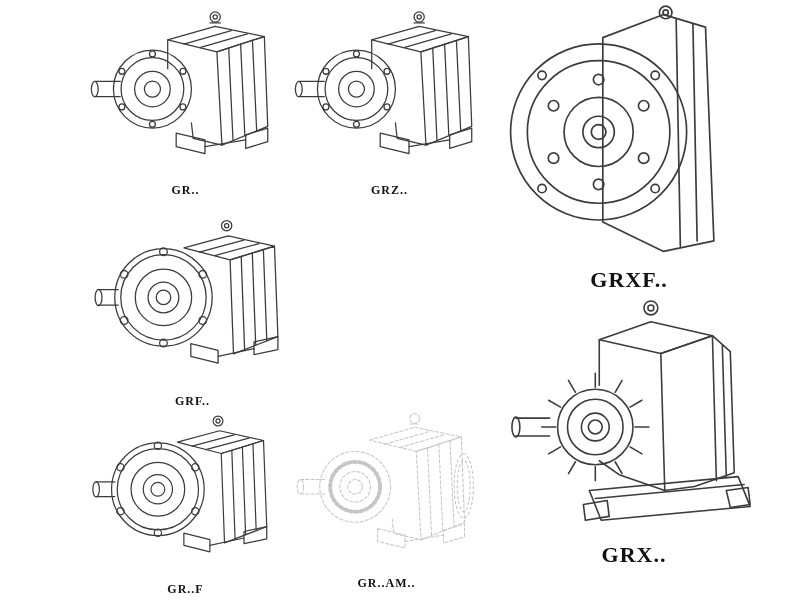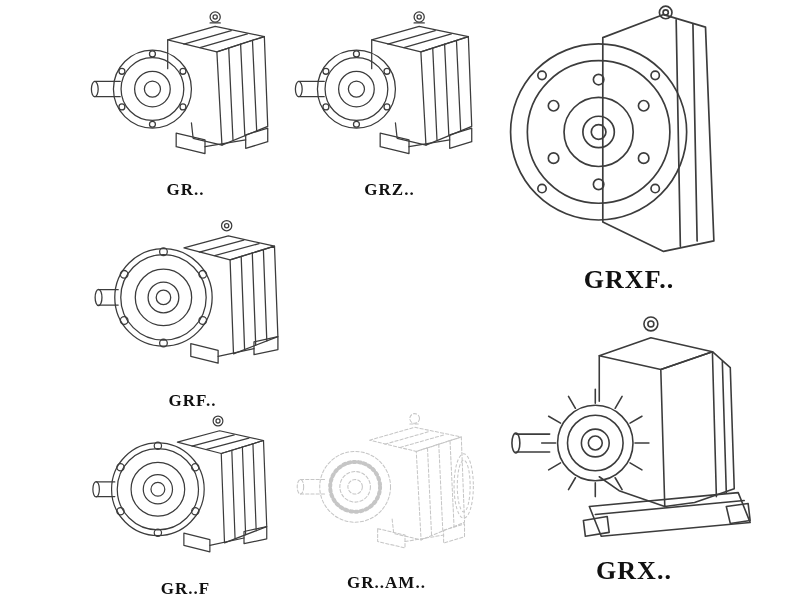--- a/index.html
+++ b/index.html
@@ -15,37 +15,37 @@
     position:absolute;
     display:flex;
     flex-direction:column;
     align-items:center;
   }
   .figure svg { display:block; width:100%; height:auto; }
   .draw-dark  { color:#3c3c3c; }
   .draw-light { color:#c6c6c6; }
   .fig-label {
     font-weight:bold;
-    font-size:17px;
+    font-size:12px;
     line-height:22px;
     color:#111111;
     letter-spacing:1px;
     margin-top:3px;
     white-space:nowrap;
   }
-  .fig-label.big { font-size:26px; line-height:26px; }
+  .fig-label.big { font-size:22px; line-height:26px; }
 
   #fig-gr   { left:88px;  top:6px;   width:195px; }
   #fig-grz  { left:292px; top:6px;   width:195px;font-family:Liberation Serif, serif; }
   #fig-grxf { left:498px; top:2px;   width:262px; }
   #fig-grf  { left:90px;  top:212px; width:205px; }
   #fig-grad { left:292px; top:214px; width:195px; }
   #fig-grff { left:88px;  top:408px; width:195px; }
   #fig-gram { left:294px; top:408px; width:185px; }
-  #fig-grx  { left:500px; top:312px; width:268px;text-align:right; }
+  #fig-grx  { left:500px; top:296px; width:268px;text-align:right; }
 
   .defs-holder { position:absolute; width:0; height:0; overflow:hidden; }
 </style>
 </head>
 <body>
 
 <svg class="defs-holder" aria-hidden="true">
   <defs>
 
     <symbol id="sym-inline" viewBox="0 0 230 200">

